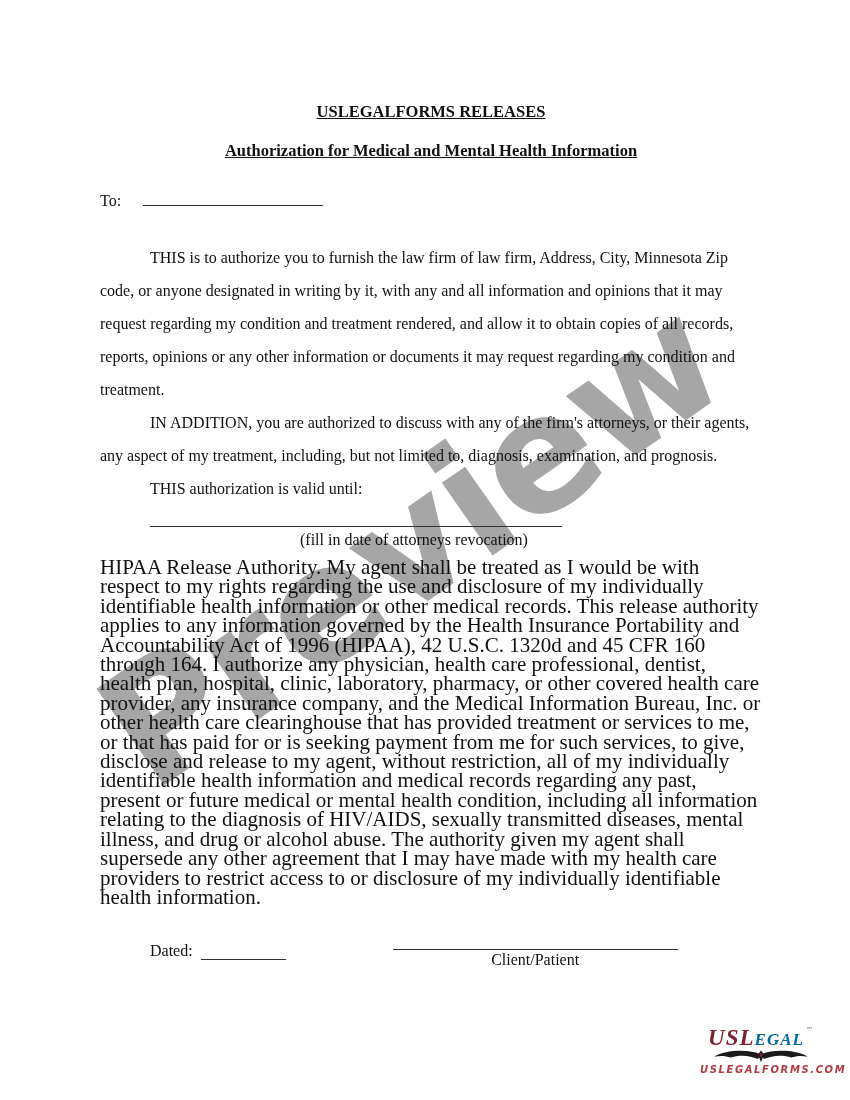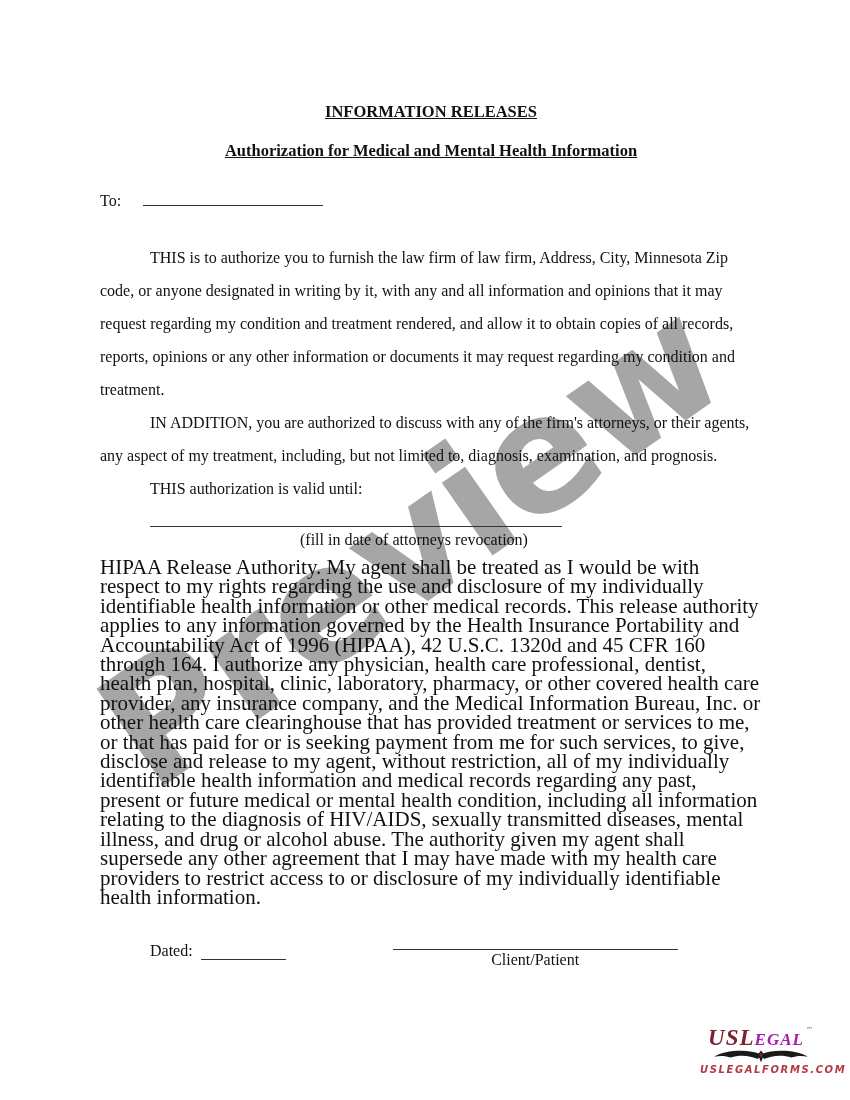--- a/index.html
+++ b/index.html
@@ -110,21 +110,21 @@
 </style>
 </head>
 <body>
 
 <div class="page">
 
   <div class="watermark" style="color: rgb(166, 166, 166);">Preview</div>
 
   <div class="content">
 
-    <div class="title">INFORMATION RELEASES</div>
+    <div class="title">USLEGALFORMS RELEASES</div>
 
     <div class="subtitle">Authorization for Medical and Mental Health Information</div>
 
     <div class="to-row">
       <span>To:</span><span class="blank to-blank"></span>
     </div>
 
     <p class="para para1 indent" style="margin:30px 0 0 0;">THIS is to authorize you to furnish the law firm of law firm, Address, City, Minnesota Zip code, or anyone designated in writing by it, with any and all information and opinions that it may request regarding my condition and treatment rendered, and allow it to obtain copies of all records, reports, opinions or any other information or documents it may request regarding my condition and treatment.</p>
 
     <p class="para indent" style="margin:0;">IN ADDITION, you are authorized to discuss with any of the firm's attorneys, or their agents, any aspect of my treatment, including, but not limited to, diagnosis, examination, and prognosis.</p>
@@ -147,21 +147,21 @@
         <div class="sig-line"></div>
         <div class="sig-caption">Client/Patient</div>
       </div>
     </div>
 
   </div>
 
   <div class="logo">
     <div class="logo-wordmark">
       <span class="logo-big" style="color: rgb(122, 34, 48);">USL</span>
-        <span class="logo-small" style="color: #a21caf;">EGAL</span>
+        <span class="logo-small" style="color: #0369a1;">EGAL</span>
         <span class="logo-tm">™</span>
     </div>
     <svg class="logo-eagle" width="100" height="14" viewBox="0 0 120 18">
       <path d="M60,7 C45,0 14,1 0,10 C8,8 15,9 21,11 C32,7 46,8 56,13 Z" fill="#1a1a1a"></path>
       <path d="M60,7 C75,0 106,1 120,10 C112,8 105,9 99,11 C88,7 74,8 64,13 Z" fill="#1a1a1a"></path>
       <path d="M60,2 L64,7 L60,17 L56,7 Z" fill="#1a1a1a"></path>
       <rect x="58.4" y="5.5" width="3.2" height="4.5" fill="#8b2332"></rect>
     </svg>
     <div class="logo-site" style="color: rgb(178, 58, 66);">USLEGALFORMS.COM</div>
   </div>

